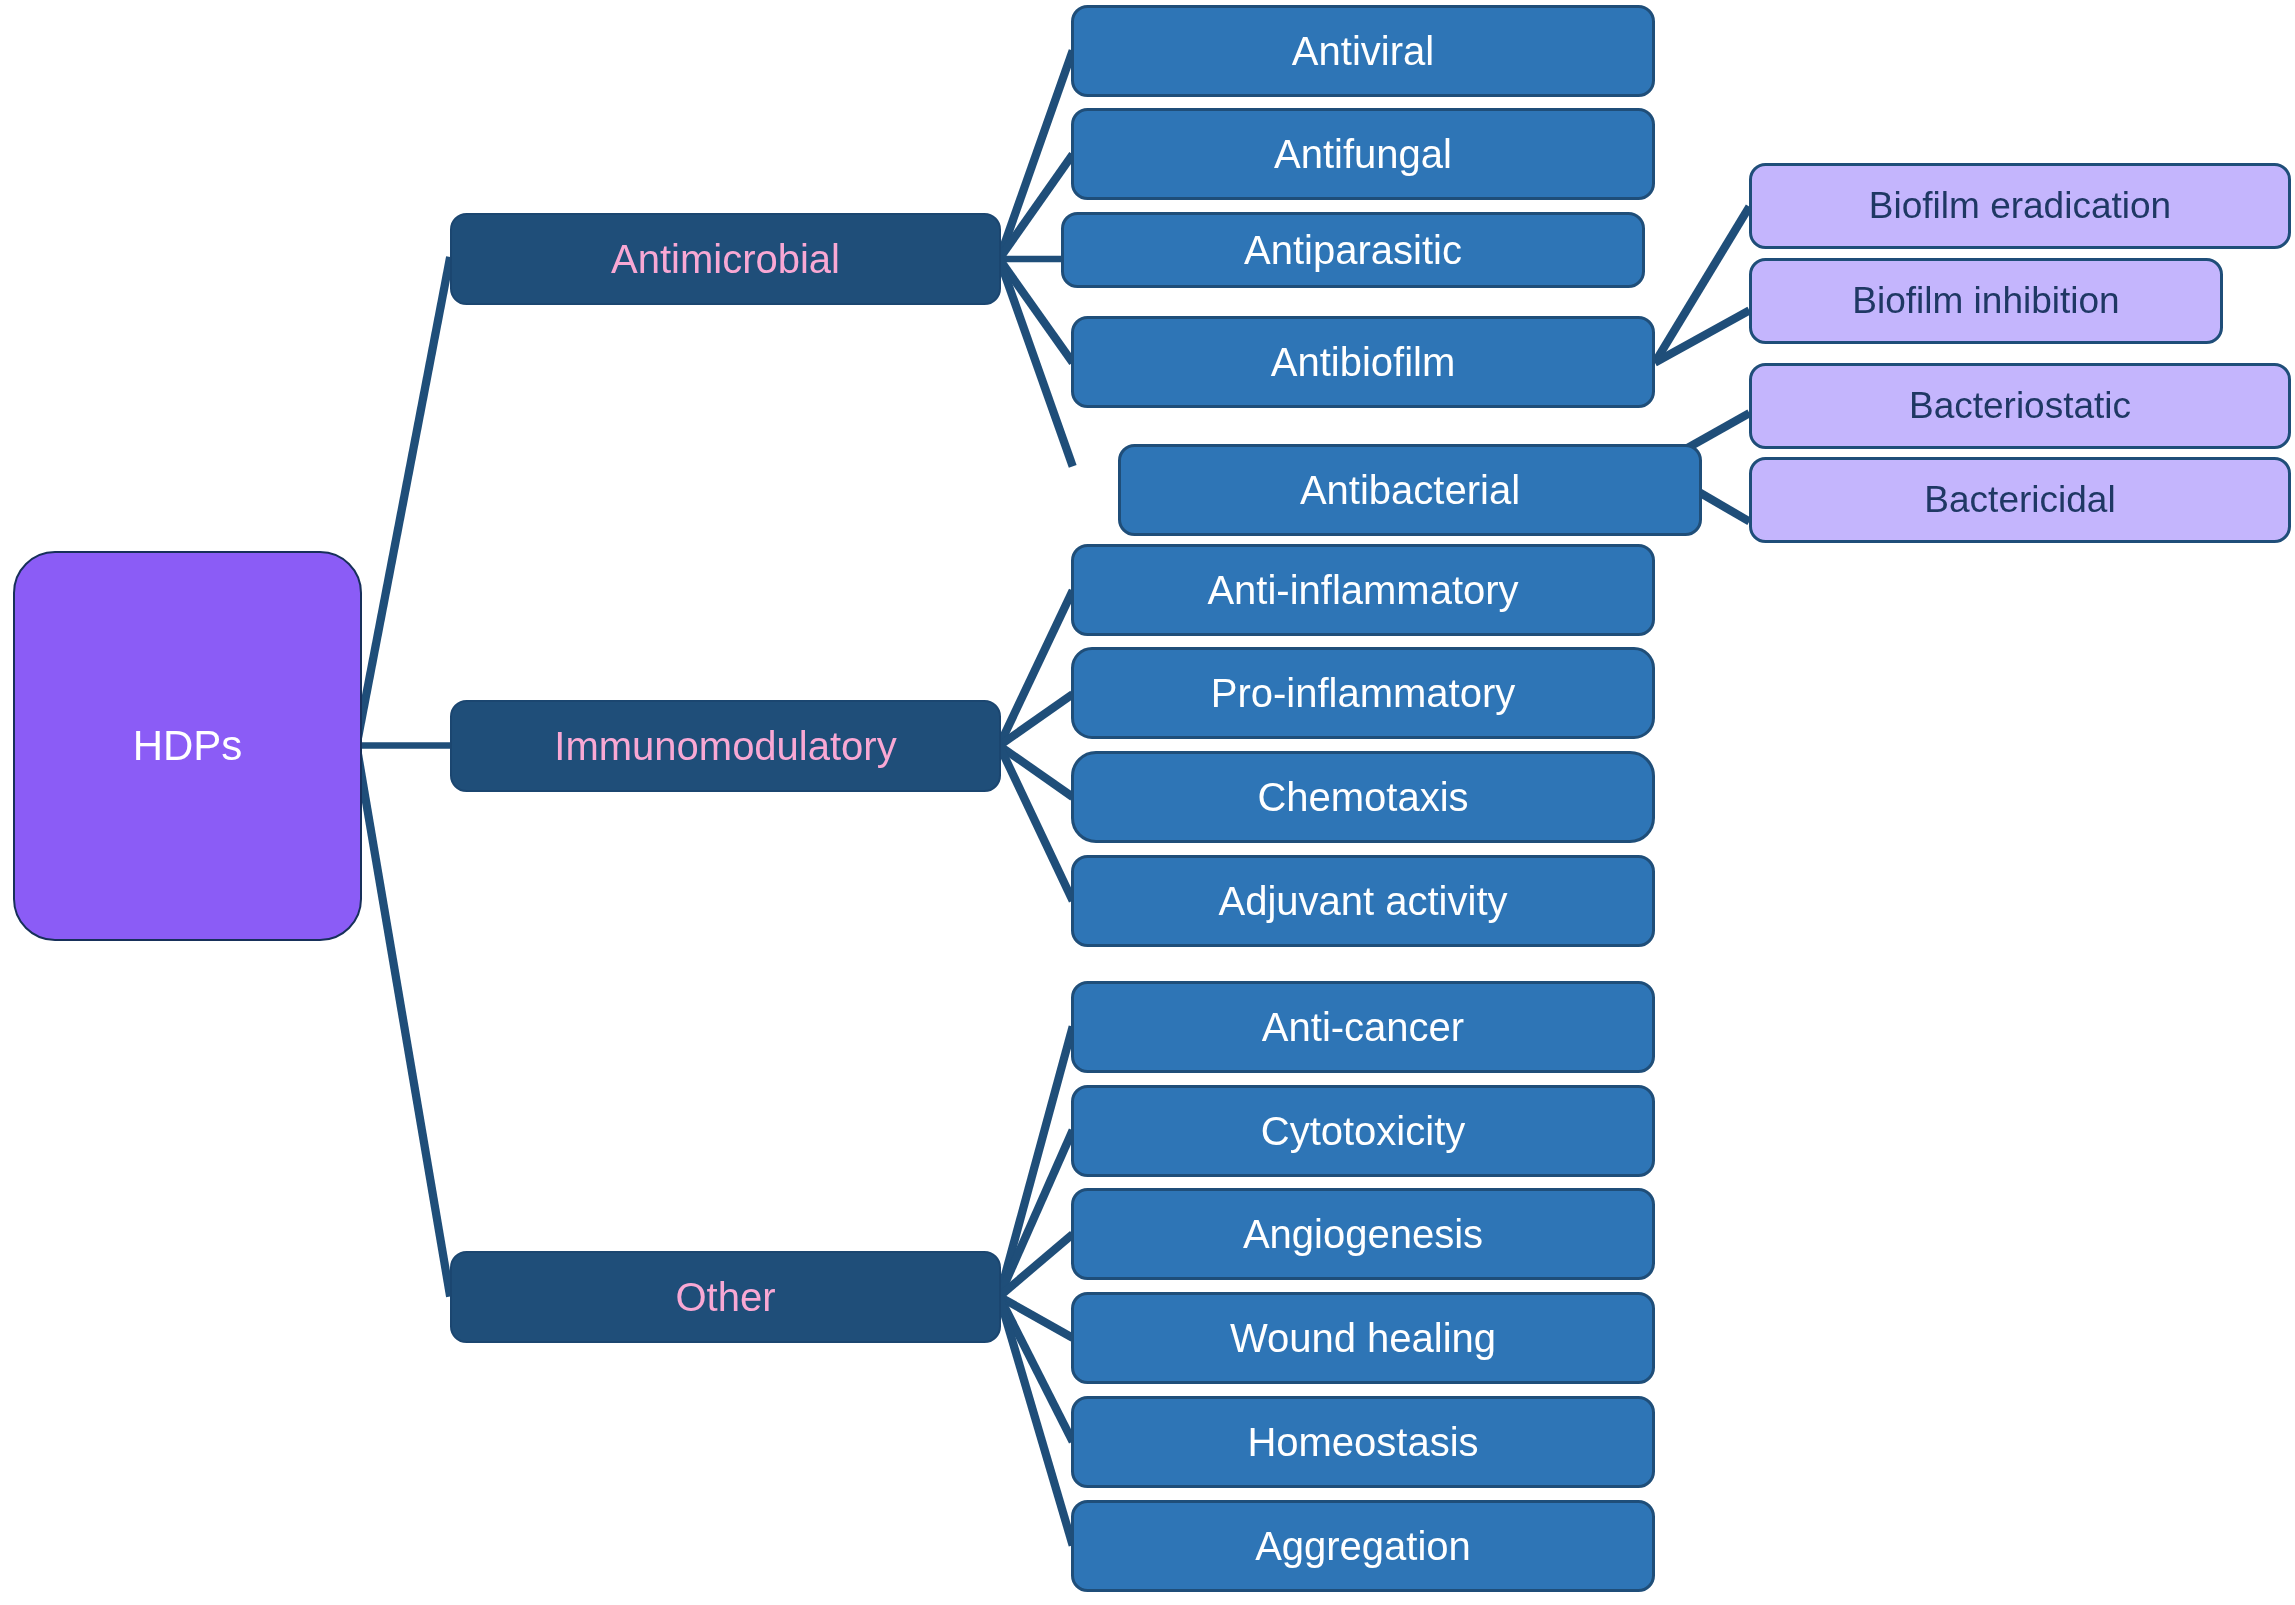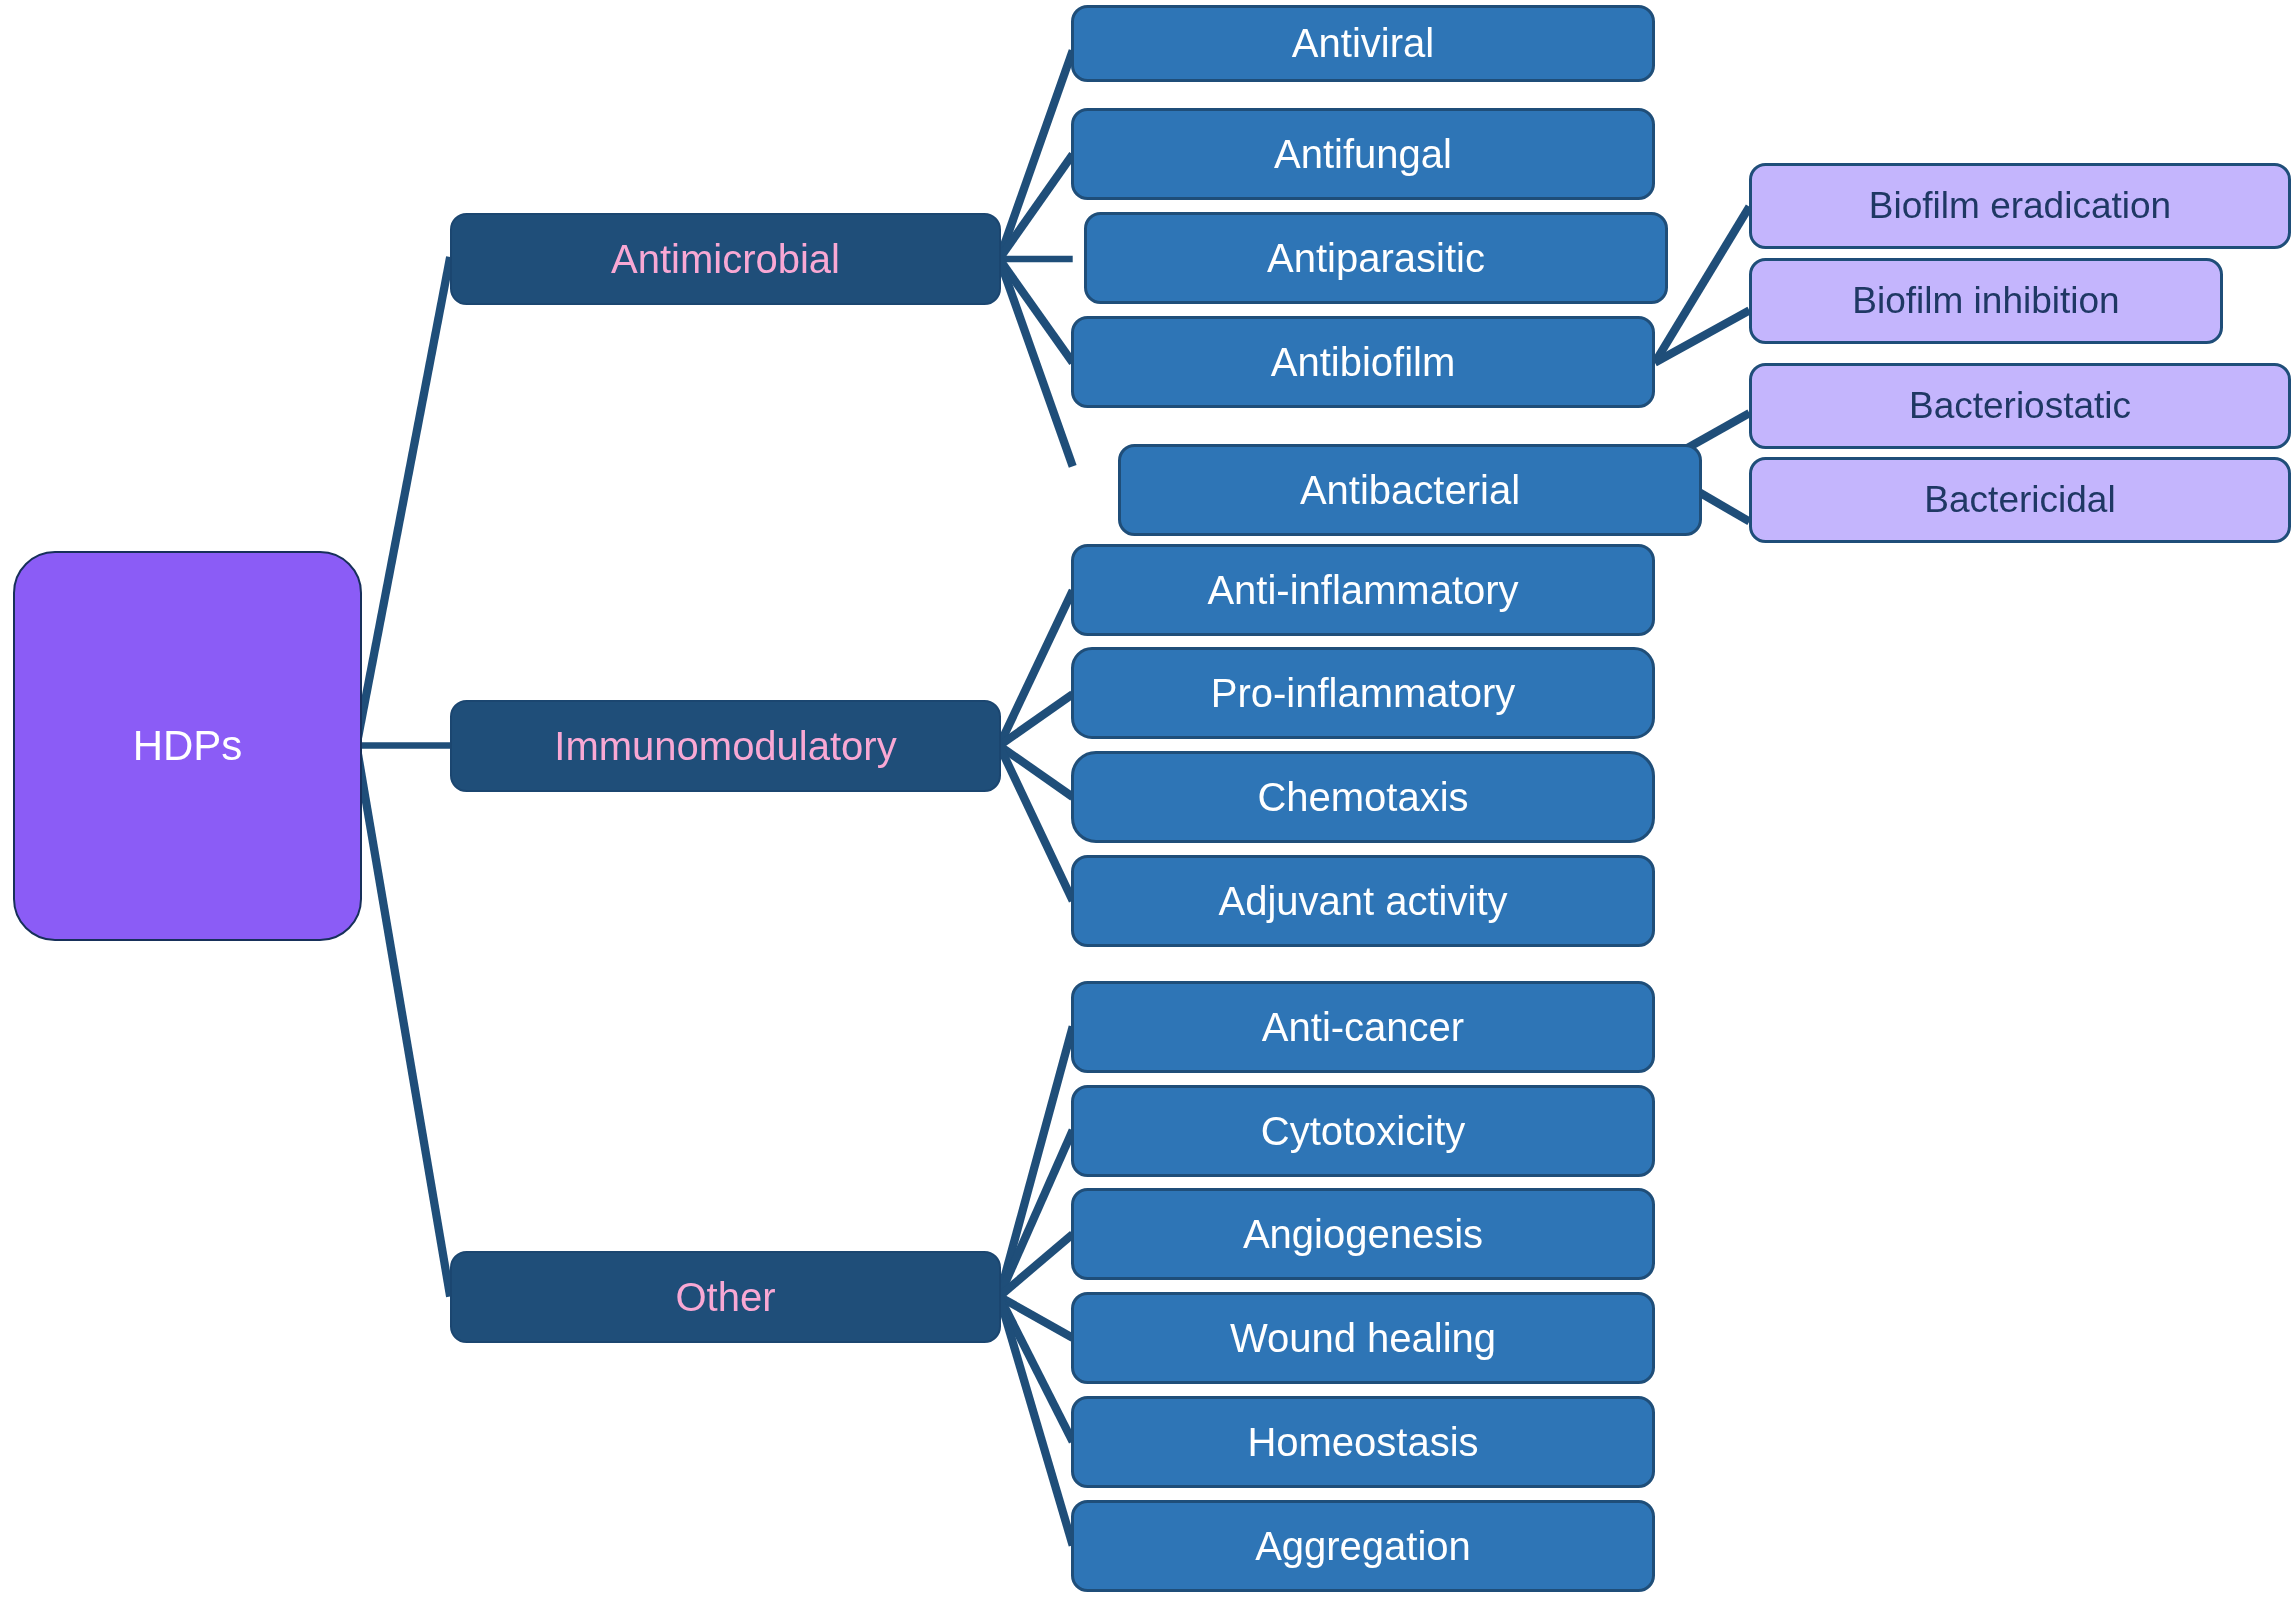--- a/index.html
+++ b/index.html
@@ -113,27 +113,27 @@
   </div>
 
   <div class="node l2" style="left:450px; top:700px; width:551px; height:92px;">
     <span>Immunomodulatory</span>
   </div>
 
   <div class="node l2" style="left:450px; top:1251px; width:551px; height:92px;">
     <span>Other</span>
   </div>
 
-  <div class="node l3" style="left:1071px; top:4.6px; width:584px; height:77px;">
+  <div class="node l3" style="left:1071px; top:4.6px; width:584px; height:92px;">
     <span>Antiviral</span>
   </div>
   <div class="node l3" style="left:1071px; top:108px; width:584px; height:92px;">
     <span>Antifungal</span>
   </div>
-  <div class="node l3" style="left:1084px; top:212px; width:584px; height:92px;">
+  <div class="node l3" style="left:1061px; top:212px; width:584px; height:76px;">
     <span>Antiparasitic</span>
   </div>
   <div class="node l3" style="left:1071px; top:316px; width:584px; height:92px;">
     <span>Antibiofilm</span>
   </div>
   <div class="node l3" style="left:1118px; top:420px; width:584px; height:92px;margin-top:24px;">
     <span>Antibacterial</span>
   </div>
 
   <div class="node l3" style="left:1071px; top:544px; width:584px; height:92px;">

